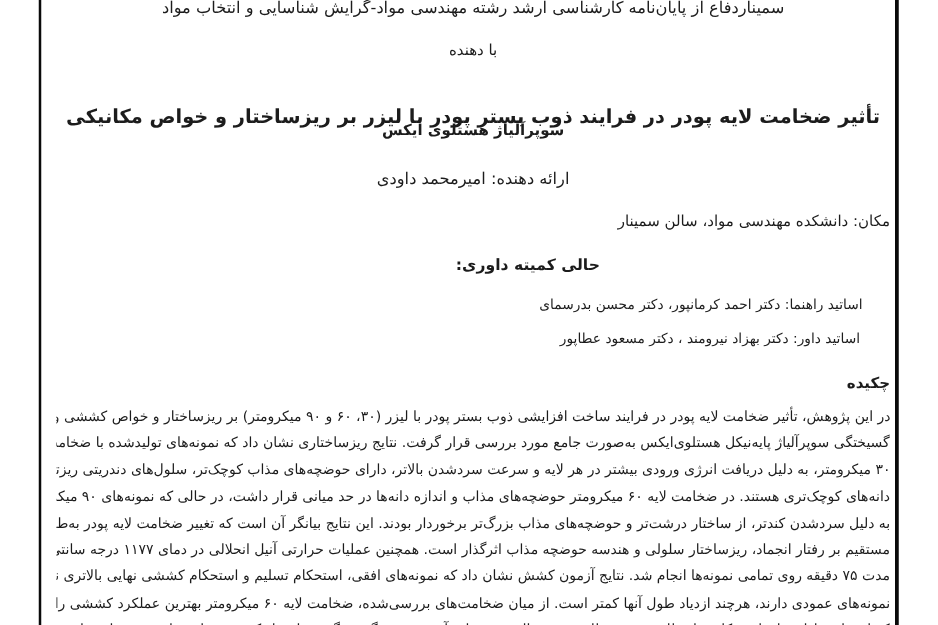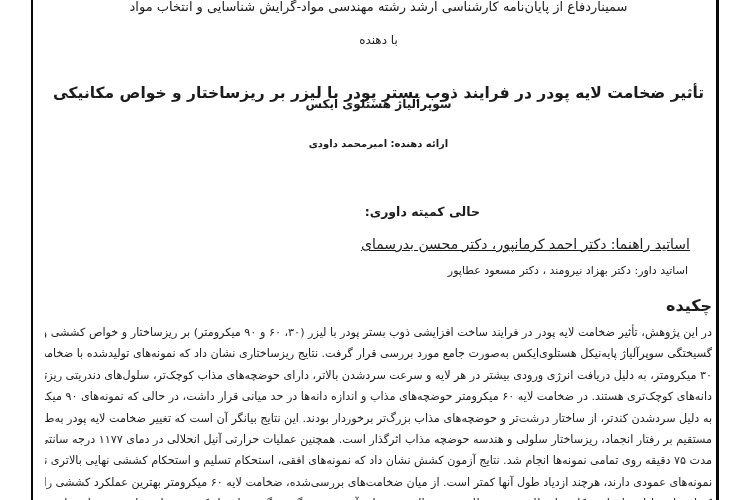--- a/index.html
+++ b/index.html
@@ -54,22 +54,22 @@
     line-height: 24px;
   }
   .title-line2 {
     top: 92px;
     font-size: 12px;
     font-weight: bold;
     line-height: 24px;
   }
   .presenter {
     top: 134px;
-    font-size: 10px;
-    font-weight: bold;
+    font-size: 13px;
+    font-weight: normal;
     line-height: 20px;
   }
   .schedule {
     top: 167px;
     left: 45px;
     right: 38px;
     display: flex;
     flex-direction: row;
     justify-content: space-between;
     font-size: 12px;
@@ -78,34 +78,33 @@
   .committee-heading {
     top: 203px;
     right: 270px;
     font-size: 12.5px;
     font-weight: bold;
     line-height: 18px;
   }
   .supervisors {
     top: 236px;
     right: 60px;
-    font-size: 14px;
+    font-size: 11px;
     line-height: 16px;
-    text-decoration: underline;
   }
   .referees {
     top: 263px;
     right: 62px;
     font-size: 11px;
     line-height: 16px;
   }
   .abstract-heading {
     top: 297px;
     right: 38px;
-    font-size: 16px;
+    font-size: 12px;
     font-weight: bold;
     line-height: 18px;
   }
   .abstract {
     top: 322px;
     left: 45px;
     right: 38px;
     overflow: hidden;
   }
   .abstract .aline {
@@ -130,20 +129,21 @@
 
 <div class="txt centered with-title">با دهنده</div>
 
 <div class="txt centered title-line1">تأثیر ضخامت لایه پودر در فرایند ذوب بستر پودر با لیزر بر ریزساختار و خواص مکانیکی</div>
 
 <div class="txt centered title-line2">سوپرآلیاژ هستلوی ایکس</div>
 
 <div class="txt centered presenter">ارائه دهنده: امیرمحمد داودی</div>
 
 <div class="txt schedule">
+  <span class="cell">مکان: دانشکده مهندسی مواد، سالن سمینار</span>
 </div>
 
 <div class="txt committee-heading">حالی کمیته داوری:</div>
 
 <div class="txt supervisors">اساتید راهنما: دکتر احمد کرمانپور، دکتر محسن بدرسمای</div>
 
 <div class="txt referees">اساتید داور: دکتر بهزاد نیرومند ، دکتر مسعود عطاپور</div>
 
 <div class="txt abstract-heading">چکیده</div>
 

